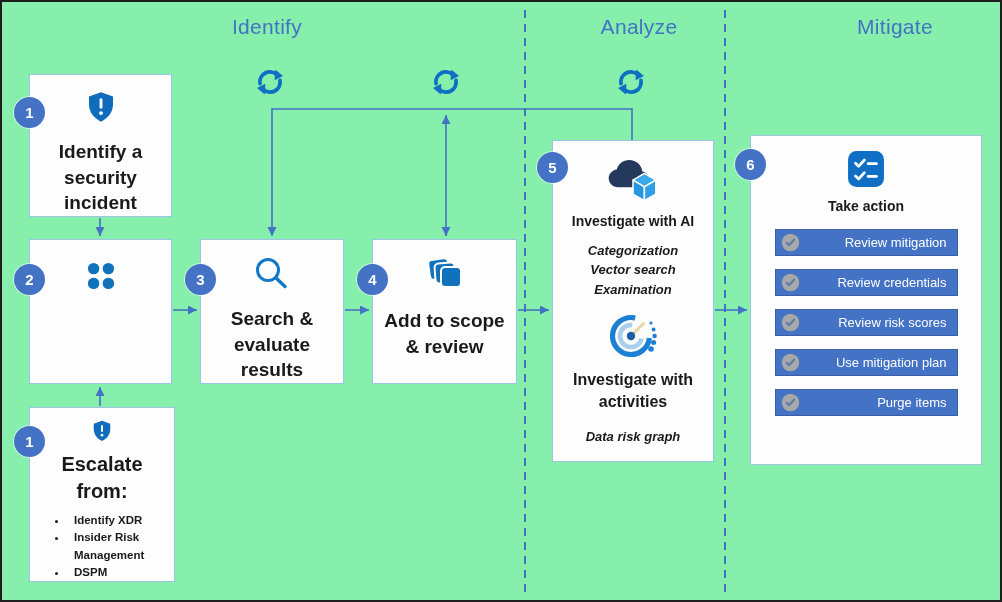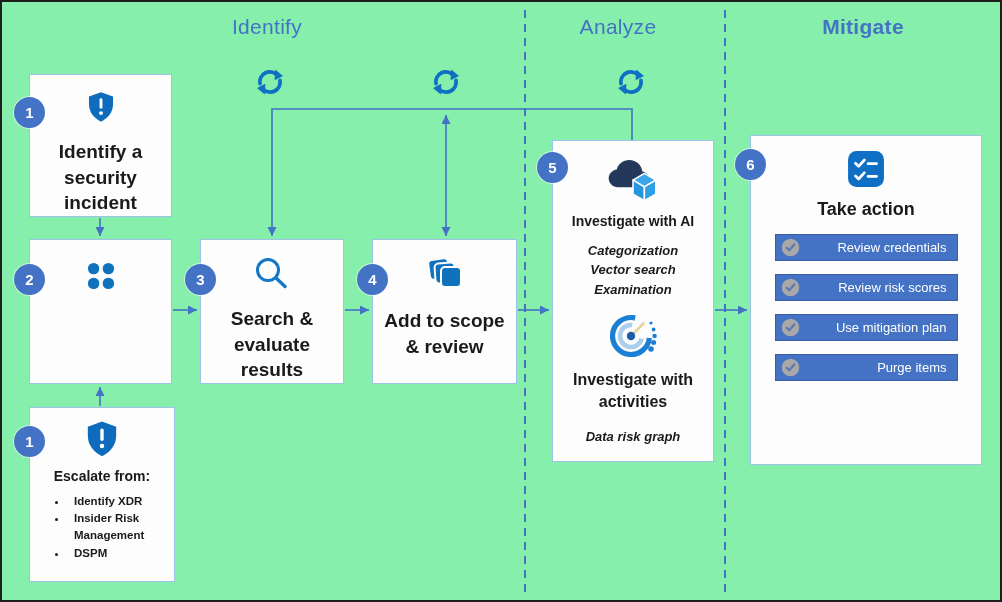--- a/index.html
+++ b/index.html
@@ -70,22 +70,22 @@
 
     <path d="M630,138 L630,107 L270,107 L270,234" fill="none" stroke="#4472C4" stroke-width="1.6" marker-end="url(#arr)"></path>
     <path d="M444,113 L444,234" stroke="#4472C4" stroke-width="1.6" marker-start="url(#arr)" marker-end="url(#arr)"></path>
 
     <use href="#sync" transform="translate(268,80)"></use>
     <use href="#sync" transform="translate(444,80)"></use>
     <use href="#sync" transform="translate(629,80)"></use>
   </svg>
 
   <div class="phase-label" style="left:150px; width:230px;">Identify</div>
-  <div class="phase-label" style="left:528px; width:176px;">Analyze</div>
-  <div class="phase-label" style="left:755px; width:212px;font-weight:bold;">Mitigate</div>
+  <div class="phase-label" style="left:549px; width:176px;">Analyze</div>
+  <div class="phase-label" style="left:787px; width:212px;">Mitigate</div>
 
   <div class="box" style="left:27px; top:72px; width:143px; height:143px;">
     <div class="badge" style="top:22px;">1</div>
     <svg width="36" height="40" viewBox="0 0 36 40" style="margin-top:16px;">
       <path d="M18 1.5 L33 7 v9.3 c0 10.6 -6.4 17.6 -15 21.9 C9.4 33.9 3 26.9 3 16.3 V7 Z" fill="#0F6CBD"></path>
       <rect x="16.2" y="9" width="3.6" height="13" rx="1.8" fill="#fff"></rect>
       <circle cx="18" cy="27.5" r="2.4" fill="#fff"></circle>
     </svg>
     <div class="box-title" style="margin-top:16px;">Identify a security incident</div>
   </div>
@@ -152,22 +152,29 @@
 
   <div class="box" style="left:748px; top:133px; width:232px; height:330px;">
     <div class="badge" style="top:13px;">6</div>
     <svg width="38" height="38" viewBox="0 0 36 36" style="margin-top:14px;">
       <rect x="1" y="1" width="34" height="34" rx="8" fill="#0E6FC4"></rect>
       <path d="M8 12.5 l3 3 L16.5 9.5" fill="none" stroke="#fff" stroke-width="2.6" stroke-linecap="round" stroke-linejoin="round"></path>
       <line x1="20" y1="13" x2="28" y2="13" stroke="#fff" stroke-width="2.6" stroke-linecap="round"></line>
       <path d="M8 24.5 l3 3 L16.5 21.5" fill="none" stroke="#fff" stroke-width="2.6" stroke-linecap="round" stroke-linejoin="round"></path>
       <line x1="20" y1="25" x2="28" y2="25" stroke="#fff" stroke-width="2.6" stroke-linecap="round"></line>
     </svg>
-    <div class="box-title" style="margin-top:9px; font-size:18px;">Take action</div>
+    <div class="box-title" style="margin-top:9px; font-size:14px;">Take action</div>
     <div class="actions">
+      <div class="action-btn">
+        <svg class="chk" viewBox="0 0 20 20">
+            <circle cx="10" cy="10" r="9.2" fill="#A8A8A8"></circle>
+            <path d="M6 10.3 l2.6 2.6 L14 6.8" fill="none" stroke="#5C79AC" stroke-width="2.2" stroke-linecap="round" stroke-linejoin="round"></path>
+          </svg>
+        <span>Review mitigation</span>
+      </div>
       <div class="action-btn">
         <svg class="chk" viewBox="0 0 20 20">
             <circle cx="10" cy="10" r="9.2" fill="#A8A8A8"></circle>
             <path d="M6 10.3 l2.6 2.6 L14 6.8" fill="none" stroke="#5C79AC" stroke-width="2.2" stroke-linecap="round" stroke-linejoin="round"></path>
           </svg>
         <span>Review credentials</span>
       </div>
       <div class="action-btn">
         <svg class="chk" viewBox="0 0 20 20">
             <circle cx="10" cy="10" r="9.2" fill="#A8A8A8"></circle>
@@ -192,21 +199,21 @@
     </div>
   </div>
 
   <div class="box" style="left:27px; top:405px; width:146px; height:175px;">
     <div class="badge" style="top:18px;">1</div>
     <svg width="34" height="38" viewBox="0 0 36 40" style="margin-top:12px;">
       <path d="M18 1.5 L33 7 v9.3 c0 10.6 -6.4 17.6 -15 21.9 C9.4 33.9 3 26.9 3 16.3 V7 Z" fill="#0F6CBD"></path>
       <rect x="16.2" y="9" width="3.6" height="13" rx="1.8" fill="#fff"></rect>
       <circle cx="18" cy="27.5" r="2.4" fill="#fff"></circle>
     </svg>
-    <div class="box-title" style="margin-top:9px; font-size:14px;">Escalate from:</div>
+    <div class="box-title" style="margin-top:9px; font-size:20px;">Escalate from:</div>
     <ul class="bullet-list">
       <li>Identify XDR</li>
       <li>Insider Risk Management</li>
       <li>DSPM</li>
     </ul>
   </div>
 
 </div>
 
 </body></html>

